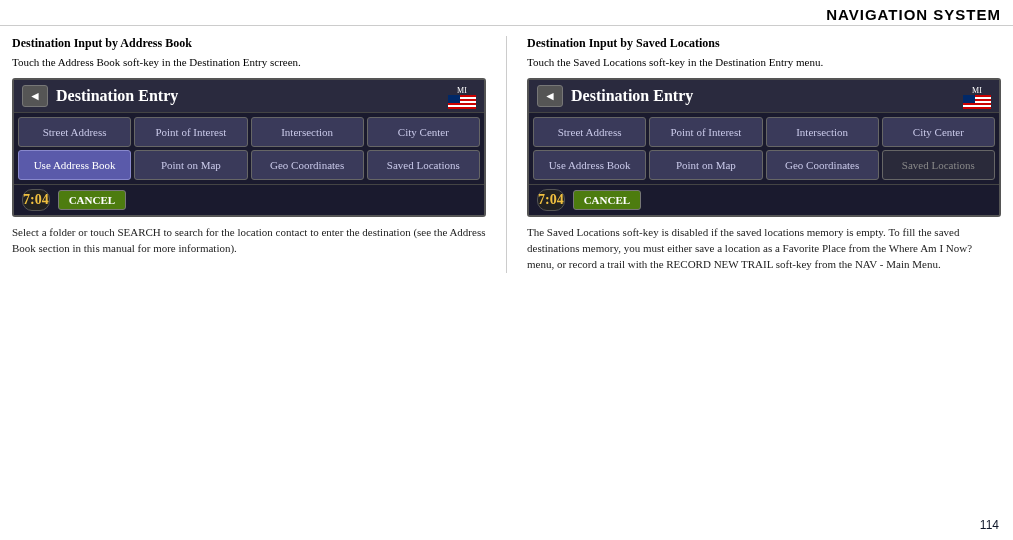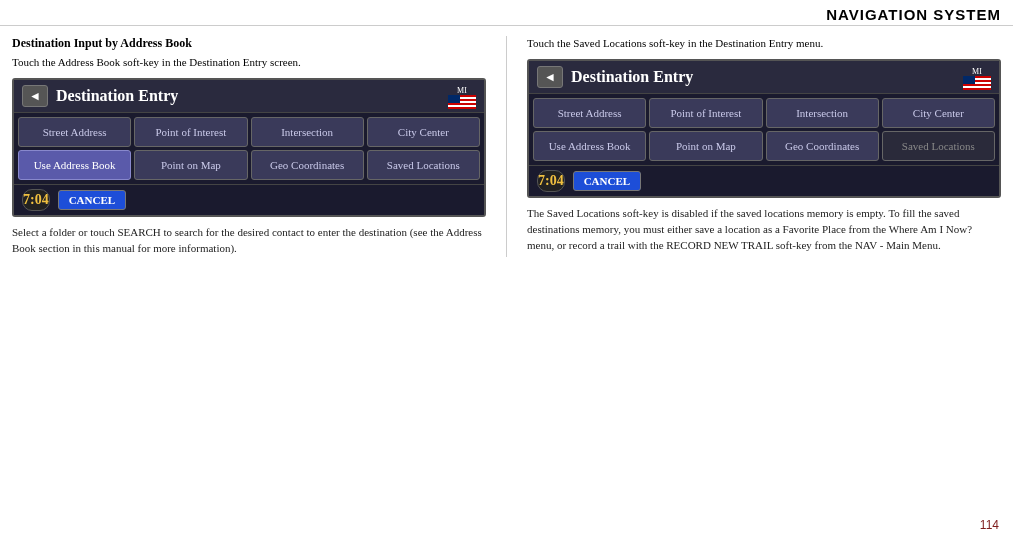--- a/index.html
+++ b/index.html
@@ -165,42 +165,42 @@
       background: #222;
       color: #f0c040;
       font-size: 14px;
       font-weight: bold;
       padding: 2px 0;
       border: 1px solid #555;
       border-radius: 10px;
     }
 
     .nav-cancel-btn {
-      background: #1d4ed8;
+      background: #4d7c0f;
       border: 1px solid #777;
       border-radius: 3px;
       color: #fff;
       font-size: 11px;
       padding: 3px 10px;
       cursor: pointer;
       font-weight: bold;
     }
 
     .section-footer {
       font-size: 11px;
       line-height: 1.45;
       color: #222;
     }
 
     .page-num {
       position: absolute;
       bottom: 8px;
       right: 14px;
       font-size: 12px;
-      color: #7f1d1d;
+      color: #0f172a;
     }
 
     .divider {
       width: 1px;
       background: #ccc;
       margin: 0;
     }
   </style>
 </head>
 <body>
@@ -237,26 +237,27 @@
         <div class="nav-btn">Geo Coordinates</div>
         <div class="nav-btn">Saved Locations</div>
       </div>
 
       <div class="nav-footer">
         <div class="nav-time">7:04</div>
         <div class="nav-cancel-btn">CANCEL</div>
       </div>
     </div>
 
-    <div class="section-footer">Select a folder or touch SEARCH to search for the desired contact to enter the destination (see the Address Book section in this manual for more information).</div>
+    <div class="section-footer">Select a folder or touch SEARCH to search for the location contact to enter the destination (see the Address Book section in this manual for more information).</div>
   </div>
 
   <div class="divider"></div>
 
   <div class="column">
+    <div class="section-title">Destination Input by Saved Locations</div>
     <div class="section-desc">Touch the Saved Locations soft-key in the Destination Entry menu.</div>
 
     <div class="nav-screen">
       <div class="nav-header">
         <div class="nav-back-btn">◄</div>
         <div class="nav-title">Destination Entry</div>
         <div class="flag-icon">
           <div class="flag-mi">MI</div>
           <div class="flag-stripe">
             <div class="flag-blue"></div>

